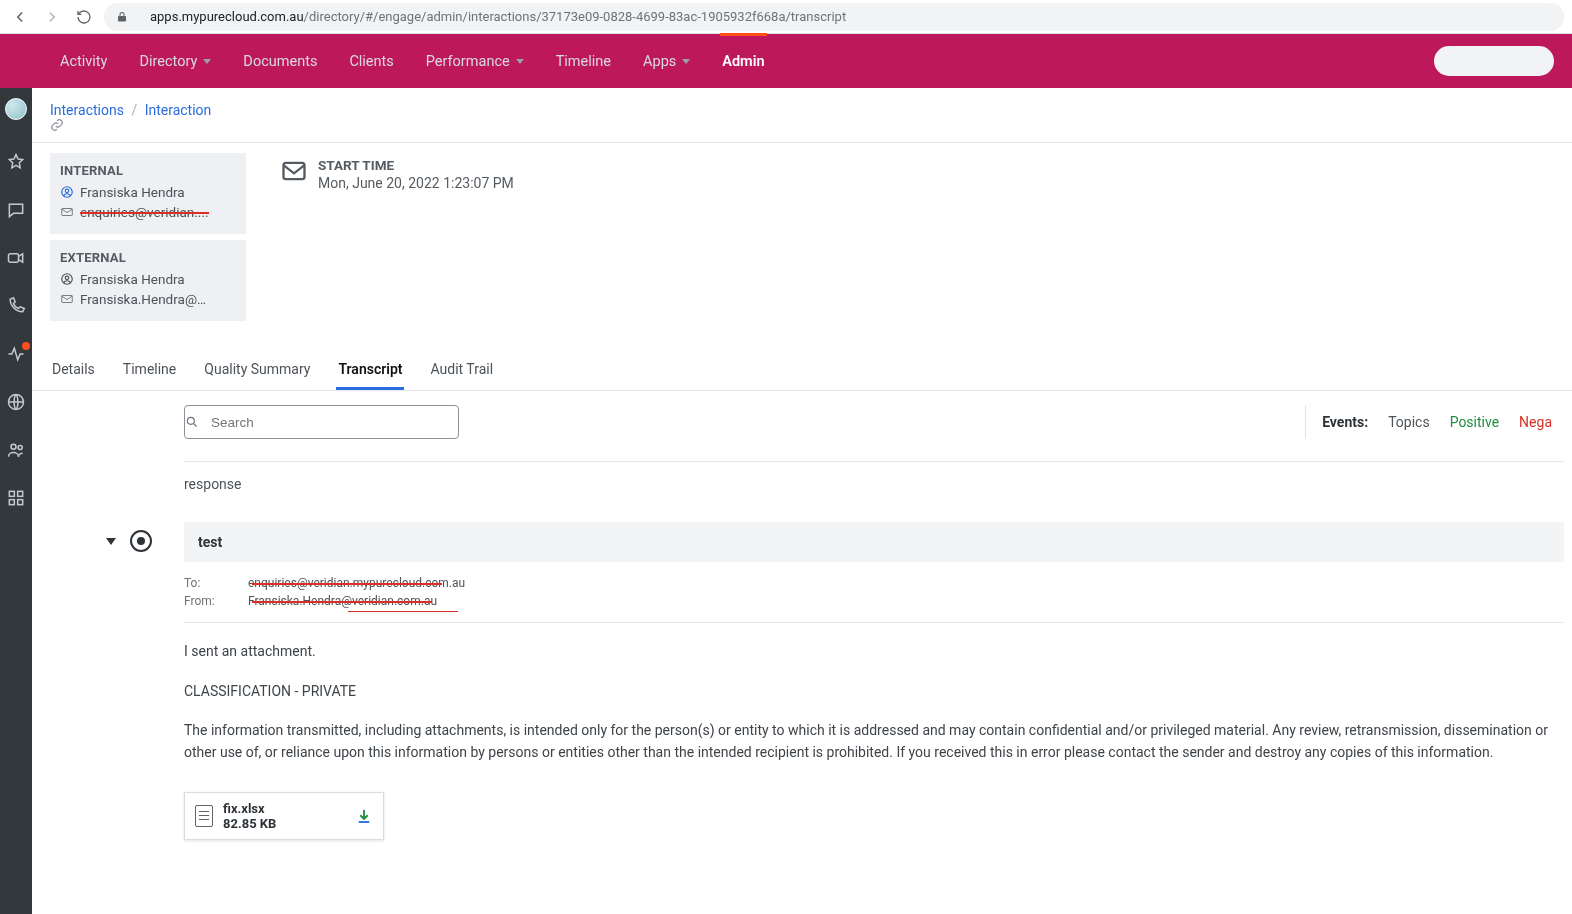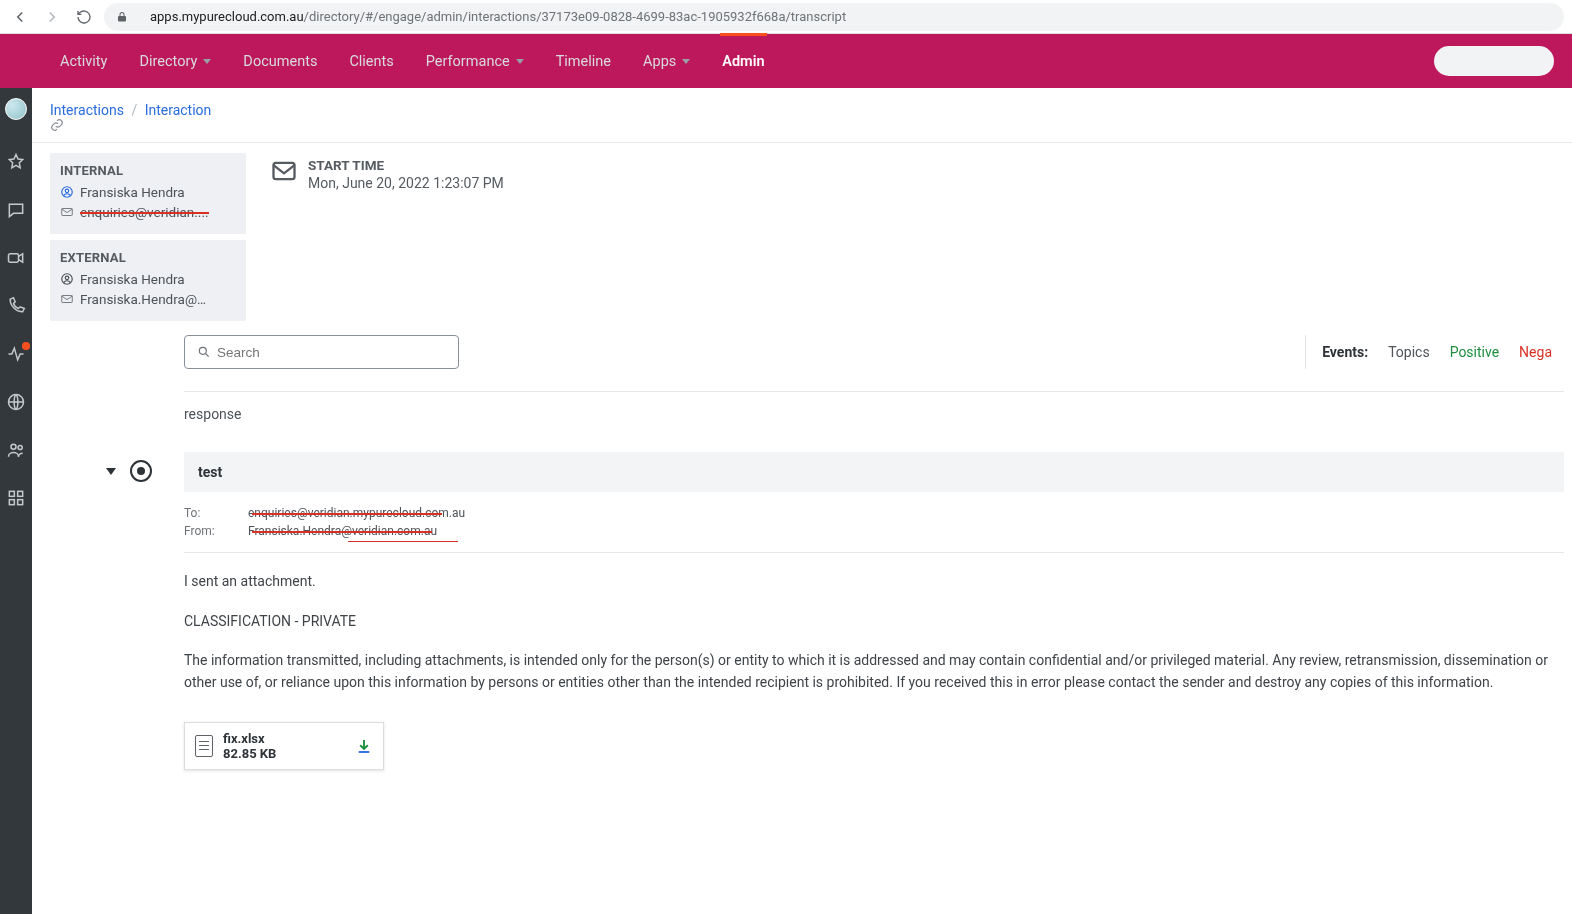--- a/index.html
+++ b/index.html
@@ -31,21 +31,21 @@
 
 .content { flex: 1; background: #fff; }
 
 
 .breadcrumb { padding: 14px 18px 10px; font-size: 14px; border-bottom: 1px solid #e6e8ea; }
 .breadcrumb a { color: #2b6cde; text-decoration: none; cursor:pointer;}
 .breadcrumb .sep { color: #b0b6bb; margin: 0 4px; }
 .breadcrumb .link-ic { color:#8a9097; margin-left:6px; }
 
 
-.header-row { display:flex; padding: 10px 0 0 18px; gap: 18px; }
+.header-row { display:flex; padding: 10px 0 0 18px; gap: 28px; }
 .party-cards { width: 196px; display:flex; flex-direction:column; gap:6px; }
 .party-card { background:#eef0f3; padding:10px 10px 14px; }
 .party-card .ptype { font-weight:700; color:#555b61; font-size:13px; margin-bottom:6px; letter-spacing:.2px;}
 .party-card .pline { display:flex; align-items:center; gap:6px; color:#4d5359; font-size:13.5px; margin-top:4px; white-space:nowrap; overflow:hidden; text-overflow:ellipsis;}
 .party-card .pline .ic { width:14px; height:14px; flex-shrink:0; }
 .strike-red { position:relative; }
 .strike-red::after { content:""; position:absolute; left:0; right:0; top:52%; height:1.5px; background:#d93025; }
 
 .start-time { display:flex; gap:10px; padding:4px 0 0 6px;}
 .start-time .env-ic { width:28px; height:28px; color:#555b61; }
@@ -53,21 +53,21 @@
 .start-time .st-val { color:#555b61; font-size:14px; margin-top:2px;}
 
 
 .tabs { display:flex; gap:24px; padding: 30px 0 0 18px; border-bottom:1px solid #e6e8ea; }
 .tabs .tab { padding:10px 2px; color:#4d5359; cursor:pointer; font-size:14px; }
 .tabs .tab.active { color:#111; font-weight:600; border-bottom:3px solid #2b6cde; }
 
 
 .tab-content { padding:14px 0 40px 18px; position:relative; }
 .tool-row { display:flex; align-items:center; padding-left:134px; }
-.search-box { width:275px; height:34px; border:1px solid #8a9097; border-radius:4px; display:flex; align-items:center; padding:0 12px; gap:6px; color:#6f7378;}
+.search-box { width:275px; height:34px; border:1px solid #8a9097; border-radius:4px; display:flex; align-items:center; padding:0 0; gap:12px; color:#6f7378;}
 .search-box input { border:none; outline:none; flex:1; font-size:13.5px; background:transparent; }
 .filter-bar { margin-left:auto; display:flex; align-items:center; gap:20px; padding-right:20px; border-left:1px solid #e0e3e6; padding-left:16px; height:34px;}
 .filter-bar .f-label { font-weight:700; color:#2e3338; }
 .filter-bar .f-item { color:#4d5359; cursor:pointer; }
 .filter-bar .f-pos { color: #1e8e3e; }
 .filter-bar .f-neg { color: #d93025; }
 
 .msg-area { padding-left:134px; padding-right:8px; margin-top:22px; }
 .divider { border:none; border-top:1px solid #e6e8ea; margin:14px 0; }
 .response-line { color:#4d5359; font-size:14px; }
@@ -276,20 +276,27 @@
             <rect x="3" y="5" width="18" height="14" rx="2"></rect>
             <path d="M3 7l9 7 9-7"></path>
           </svg>
         <div>
           <div class="st-label">START TIME</div>
           <div class="st-val">Mon, June 20, 2022 1:23:07 PM</div>
         </div>
       </div>
     </div>
 
+    <div class="tabs">
+      <div class="tab">Details</div>
+      <div class="tab">Timeline</div>
+      <div class="tab">Quality Summary</div>
+      <div class="tab active">Transcript</div>
+      <div class="tab">Audit Trail</div>
+    </div>
 
     <div class="tab-content">
       <div class="tool-row">
         <div class="search-box">
           <svg width="14" height="14" viewBox="0 0 24 24" fill="none" stroke="#6f7378" stroke-width="2">
               <circle cx="10" cy="10" r="6"></circle>
               <path d="M20 20l-5-5"></path>
             </svg>
           <input type="text" placeholder="Search" style="">
         </div>

